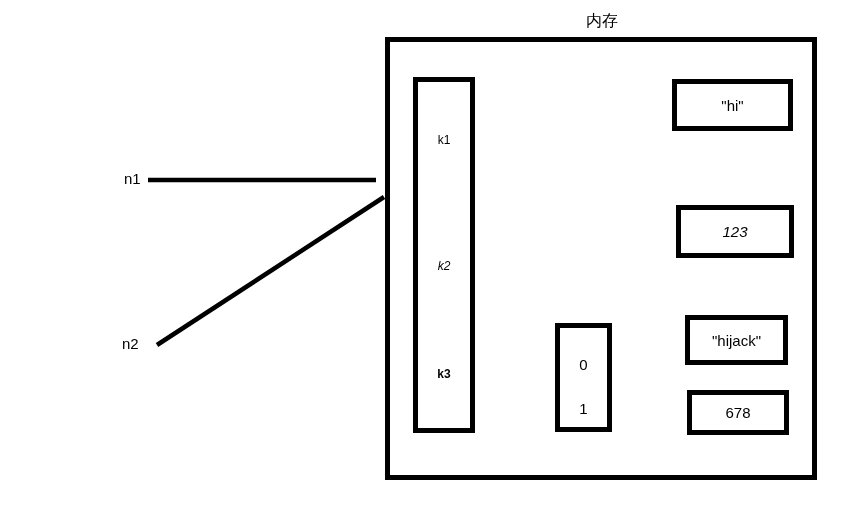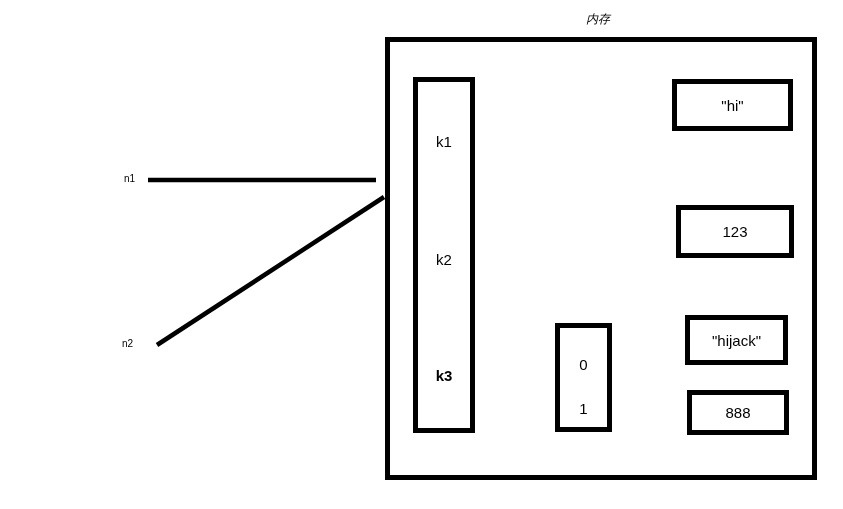--- a/index.html
+++ b/index.html
@@ -6,37 +6,37 @@
   body { background: #fff; }
   .canvas {
     position: relative;
     width: 843px;
     height: 509px;
     background: #ffffff;
     font-family: "Liberation Sans", "DejaVu Sans", sans-serif;
     color: #000000;
     overflow: hidden;
   }
-  .txt { position: absolute; font-size: 10px; line-height: 17px; white-space: pre; }
-  .title { position: absolute; left: 586px; top: 11px; font-size: 12px; font-style: italic; }
+  .txt { position: absolute; font-size: 15px; line-height: 17px; white-space: pre; }
+  .title { position: absolute; left: 586px; top: 11px; font-size: 16px; }
   .box {
     position: absolute;
     border: 5px solid #000;
     background: #fff;
     box-sizing: border-box;
   }
   .outer-box  { left: 385px; top: 37px; width: 432px; height: 443px; background: transparent; }
   .key-column { left: 413px; top: 77px; width: 62px;  height: 356px; }
-  .key-column .key { position: absolute; width: 100%; text-align: center; font-size: 15px; }
+  .key-column .key { position: absolute; width: 100%; text-align: center; font-size: 12px; }
   .key-k1 { top: 51px; }
-  .key-k2 { top: 169px; }
+  .key-k2 { top: 177px; font-style: italic; }
   .key-k3 { top: 285px; font-weight: bold; }
   .value-box { display: flex; align-items: center; justify-content: center; font-size: 15px; }
   .vb-hi     { left: 672px; top: 79px;  width: 121px; height: 52px; }
-  .vb-123    { left: 676px; top: 205px; width: 118px; height: 53px; }
+  .vb-123    { left: 676px; top: 205px; width: 118px; height: 53px; font-style: italic; }
   .vb-hijack { left: 685px; top: 315px; width: 103px; height: 50px; }
   .vb-678    { left: 687px; top: 390px; width: 102px; height: 45px; }
   .index-box { left: 555px; top: 323px; width: 57px; height: 109px; }
   .index-box .idx { position: absolute; width: 100%; text-align: center; font-size: 15px; }
   .idx-0 { top: 28px; }
   .idx-1 { top: 72px; }
   .n1-label { left: 124px; top: 170px; }
   .n2-label { left: 122px; top: 335px; }
   .lines { position: absolute; left: 0; top: 0; pointer-events: none; }
 </style>
@@ -71,16 +71,16 @@
   <div class="box value-box vb-hi">
     <span>"hi"</span>
   </div>
   <div class="box value-box vb-123">
     <span>123</span>
   </div>
   <div class="box value-box vb-hijack">
     <span>"hijack"</span>
   </div>
   <div class="box value-box vb-678">
-    <span>888</span>
+    <span>678</span>
   </div>
 
 </div>
 
 </body></html>

